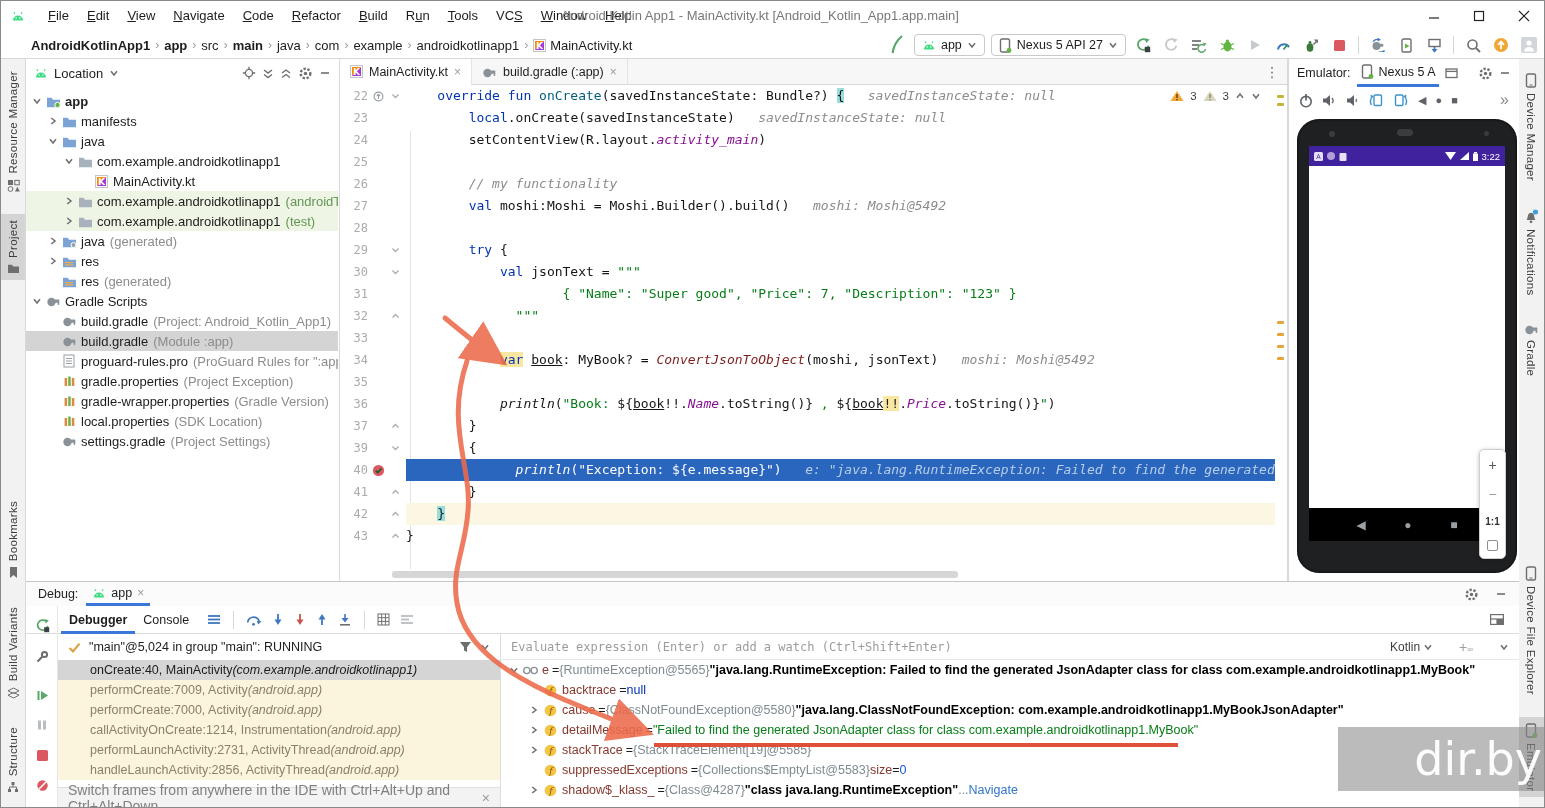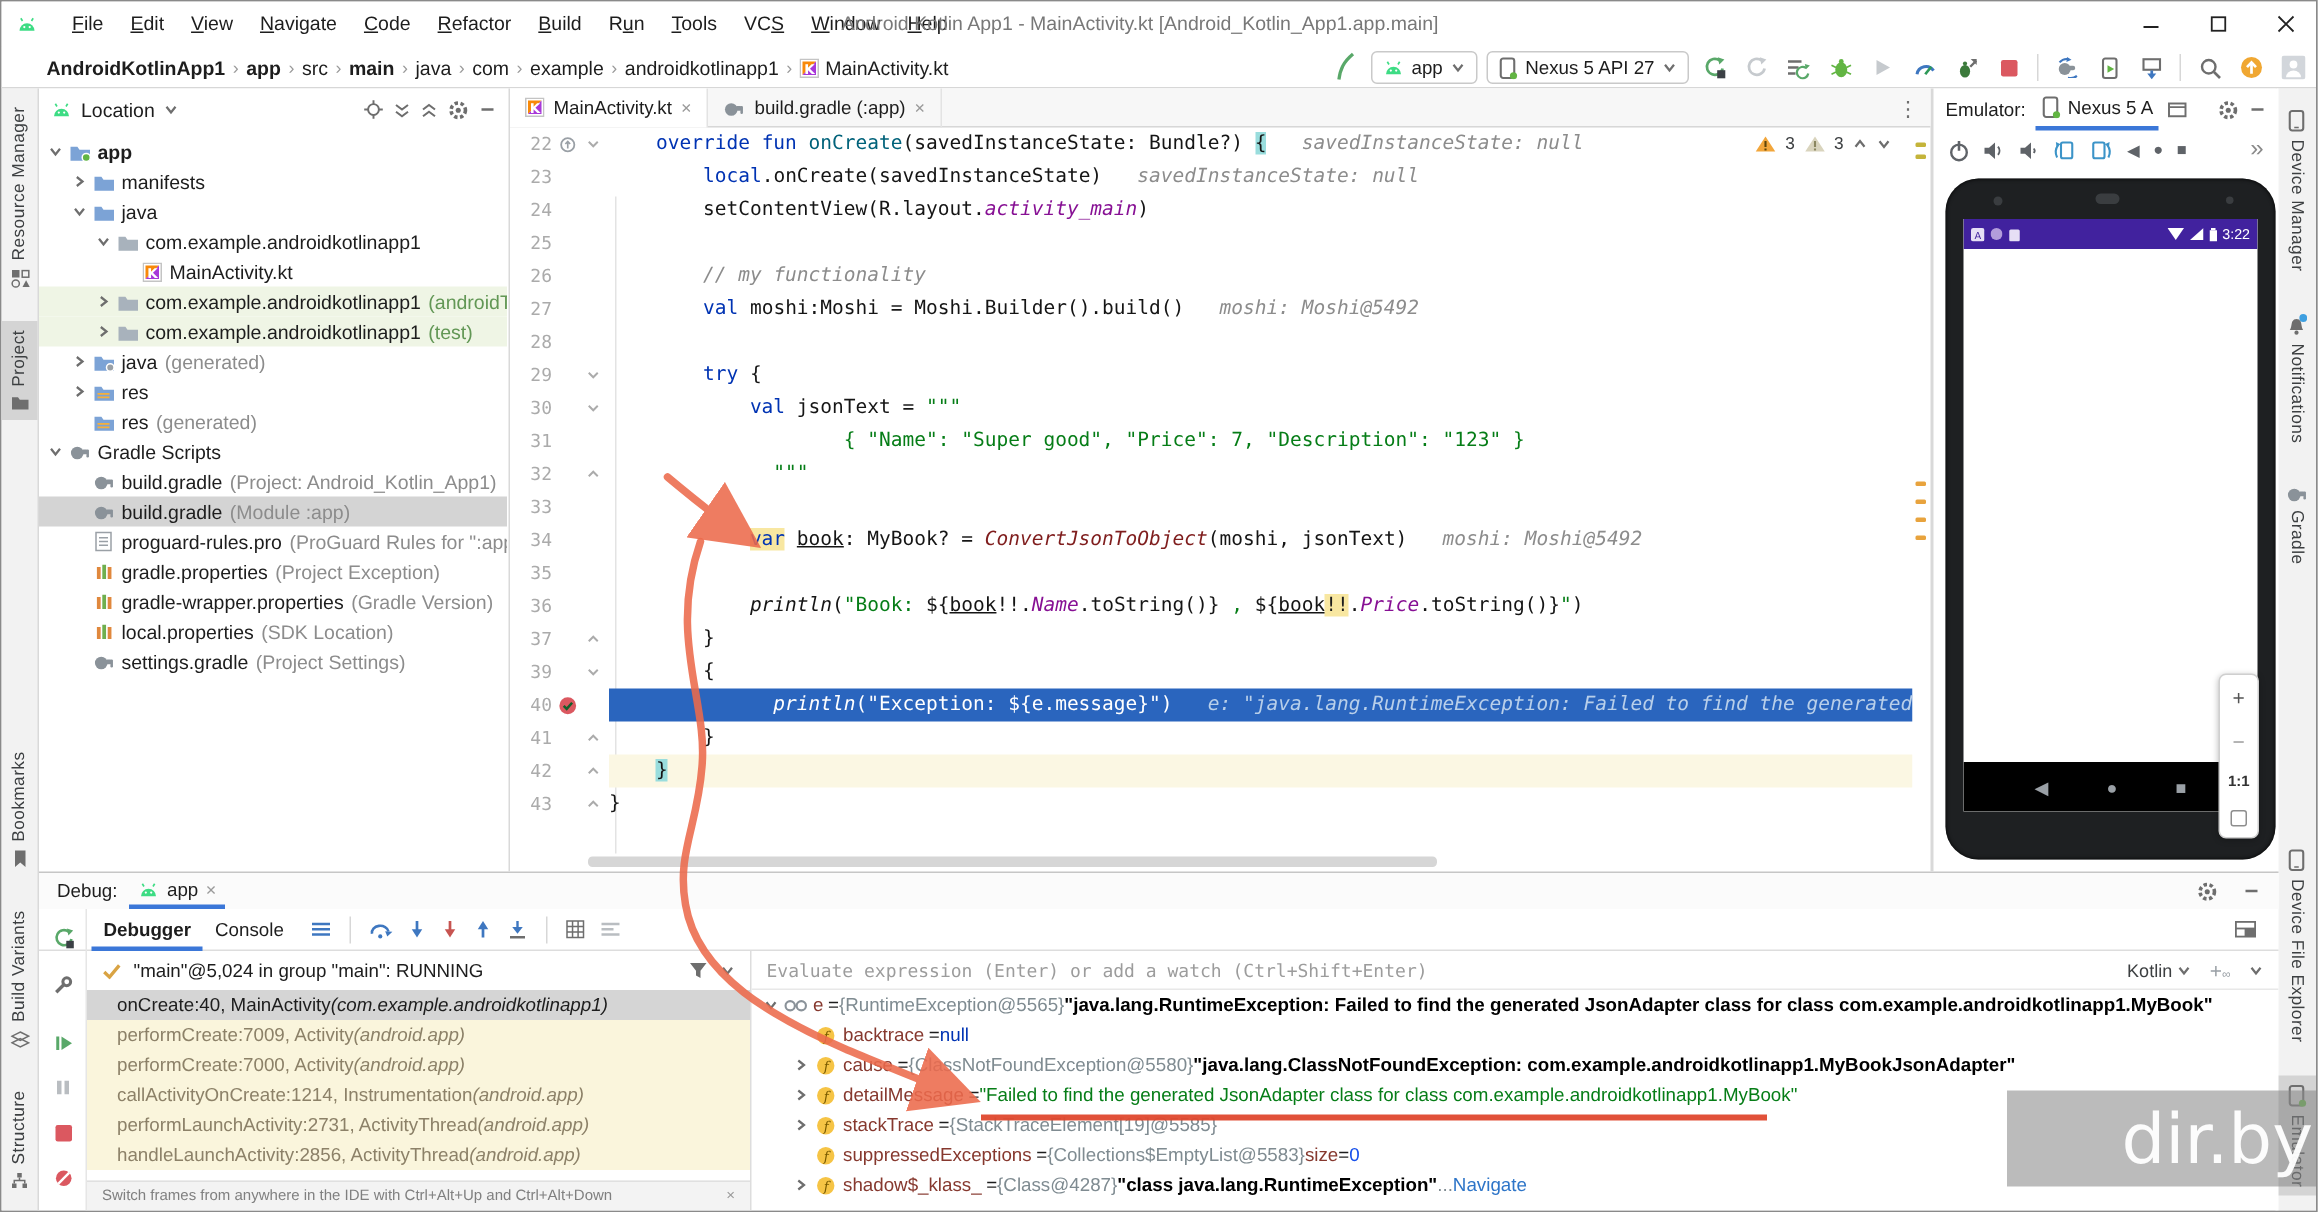--- a/index.html
+++ b/index.html
@@ -95,30 +95,30 @@
   #dbg-header-right{margin-left:auto;display:flex;align-items:center;gap:16px;}
   #dbg-toolbar{height:28px;display:flex;align-items:center;gap:10px;padding-left:35px;border-bottom:1px solid #DDDDDD;}
   .dbg-tab{height:28px;display:flex;align-items:center;padding:0 8px;}
   .dbg-tab.active{border-bottom:3px solid #3B77D8;padding-top:3px;font-weight:bold;}
   #dbg-toolbar-right{margin-left:auto;margin-right:14px;}
   #dbg-left{position:absolute;left:0;top:24px;bottom:0;width:32px;border-right:1px solid #E6E6E6;}
   #dbg-left .tbtn{position:absolute;left:5px;}
   #frames-col{position:absolute;left:32px;top:52px;width:443px;bottom:0;border-right:1px solid #DDDDDD;overflow:hidden;}
   #thread-row{height:26px;display:flex;align-items:center;gap:8px;padding:0 10px;}
   #thread-row .sp{flex:1;}
-  .frame{height:20px;display:flex;align-items:center;padding-left:20px;white-space:nowrap;overflow:hidden;}
+  .frame{height:20px;display:flex;align-items:center;padding-left:32px;white-space:nowrap;overflow:hidden;}
   .frame.sel{background:#D5D5D5;}
   .frame.lib{background:#FAF5DC;}
   .frame .pkg{font-style:italic;}
   .frame.lib .txt,.frame.lib .pkg{color:#8C8168;}
-  #frames-hint{position:absolute;left:0;right:0;bottom:0;height:20px;background:#F3F3F3;border-top:1px solid #E0E0E0;display:flex;align-items:center;padding:0 10px;color:#808080;font-size:10px;}
+  #frames-hint{position:absolute;left:0;right:0;bottom:0;height:20px;background:#F3F3F3;border-top:1px solid #E0E0E0;display:flex;align-items:center;padding:0 10px;color:#808080;font-size:14px;}
   #frames-hint .x{margin-left:auto;color:#9a9a9a;}
   #vars-col{position:absolute;left:475px;top:52px;right:0;bottom:0;overflow:hidden;}
   #eval-row{height:26px;display:flex;align-items:center;padding:0 10px;border-bottom:1px solid #E8E8E8;font-family:"DejaVu Sans Mono",monospace;font-size:12px;color:#9C9C9C;}
-  #eval-right{margin-left:auto;display:flex;align-items:center;gap:12px;font-family:"Liberation Sans",sans-serif;color:#3C3F41;font-size:12px;}
+  #eval-right{margin-left:auto;display:flex;align-items:center;gap:26px;font-family:"Liberation Sans",sans-serif;color:#3C3F41;font-size:12px;}
   .watch{height:20px;display:flex;align-items:center;white-space:nowrap;overflow:hidden;}
   .watch .wexp{width:14px;display:inline-flex;justify-content:center;flex:none;}
   .watch .wico{width:18px;display:inline-flex;justify-content:center;flex:none;}
   .wname{color:#86382E;margin:0 3px 0 3px;}
   .weq{color:#1d1d1d;}
   .wv-gv{color:#7F8B91;} .wv-bs{color:#000;font-weight:bold;} .wv-gs{color:#067D17;}
   .wv-kw{color:#0033B3;} .wv-nm{color:#86382E;} .wv-num{color:#1750EB;} .wv-lnk{color:#2E75C8;} .wv-pp{color:#1d1d1d;}
   
   #annotation-layer{position:absolute;left:0;top:0;width:1545px;height:808px;pointer-events:none;z-index:40;}
   #watermark{position:absolute;left:1337px;top:726px;width:208px;height:64px;background:rgba(138,138,138,.58);z-index:45;display:flex;align-items:center;justify-content:flex-end;padding-right:4px;font-size:46px;color:rgba(255,255,255,.95);font-family:"DejaVu Sans",sans-serif;}

